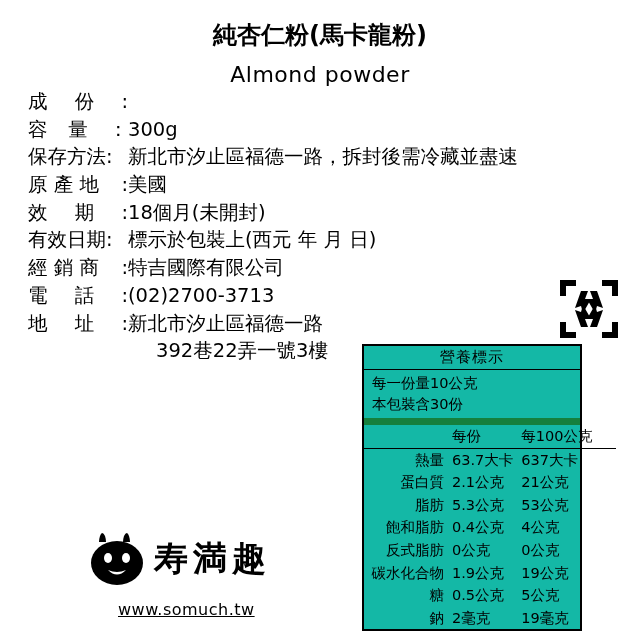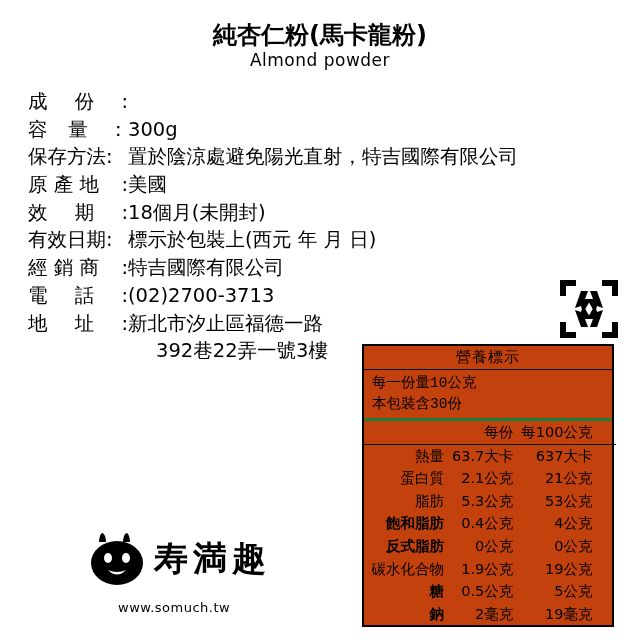--- a/index.html
+++ b/index.html
@@ -26,22 +26,22 @@
     text-align: center;
     padding-top: 22px;
   }
   .title-zh {
     font-size: 24px;
     font-weight: bold;
     letter-spacing: 0px;
     line-height: 1.15;
   }
   .title-en {
-    font-size: 17px;
-    margin-top: 0;
+    font-size: 22px;
+    margin-top: 12px;
     letter-spacing: 0.5px;
   }
 
   
   .specs {
     position: absolute;
     left: 28px;
     top: 88px;
     width: 560px;
     font-size: 19.5px;
@@ -79,53 +79,52 @@
     top: 278px;
     width: 62px;
     height: 62px;
   }
 
   
   .nutrition {
     position: absolute;
     left: 362px;
     top: 344px;
-    width: 252px;
+    width: 220px;
     border: 2px solid #000;
-    background: #c2410c;
+    background: #14b8a6;
     font-size: 14.5px;
     box-sizing: border-box;
   }
   .nutrition .nt-title {
     text-align: center;
     padding: 2px 0 2px;
     font-size: 15px;
     border-bottom: 1px solid #000;
     letter-spacing: 1px;
   }
   .nutrition .nt-serving {
     padding: 3px 0 3px 8px;
-    border-bottom: 3px solid #15803d;
+    border-bottom: 7px solid #15803d;
     line-height: 1.45;
     font-size: 14.5px;
-    font-family: Liberation Mono, monospace;
   }
   .nutrition .nt-serving div { white-space: nowrap; }
   .nt-table {
     width: 100%;
     border-collapse: collapse;
     font-size: 14.5px;
   }
   .nt-table td {
     padding: 1px 4px;
     line-height: 1.42;
   }
   .nt-table td.name { text-align: right; white-space: nowrap; }
-  .nt-table td.name.indent { padding-left: 22px; font-weight: bold; }
-  .nt-table td.v1, .nt-table td.v2 { text-align: right; white-space: nowrap; }
+  .nt-table td.name.indent { padding-left: 22px; }
+  .nt-table td.v1, .nt-table td.v2 { white-space: nowrap; }
   .nt-table td.v1 { width: 74px; }
   .nt-table td.v2 { width: 82px; padding-right: 24px; }
   .nt-head td { border-bottom: 1px solid #000; padding-bottom: 1px; }
   .nt-head td.name { }
 
   
   .logo-block {
     position: absolute;
     left: 86px;
     top: 530px;
@@ -141,22 +140,23 @@
   .logo-text {
     font-size: 34px;
     font-weight: bold;
     letter-spacing: 5px;
     font-family: "DejaVu Sans", "Liberation Sans", sans-serif;
   }
   .site-url {
     position: absolute;
     left: 118px;
     top: 600px;
-    font-size: 13px;
+    font-size: 16px;
     letter-spacing: 0.5px;
+    text-decoration: underline;
   }
 </style>
 </head>
 <body>
 
 <div class="page">
 
   <div class="title-block">
     <div class="title-zh">純杏仁粉(馬卡龍粉)</div>
     <div class="title-en">Almond powder</div>
@@ -176,21 +176,21 @@
       <span class="spec-label spaced">
         <span>容</span>
         <span>量</span>
         <span>：</span>
       </span>
       <span class="spec-val">300g</span>
     </div>
 
     <div class="spec-row">
       <span class="spec-label">保存方法:</span>
-      <span class="spec-val">置於陰涼處避免陽光直射，特吉國際有限公司</span>
+      <span class="spec-val">新北市汐止區福德一路，拆封後需冷藏並盡速</span>
     </div>
 
     <div class="spec-row">
       <span class="spec-label spaced">
         <span>原 產 地</span>
         <span>:</span>
       </span>
       <span class="spec-val">美國</span>
     </div>
 

